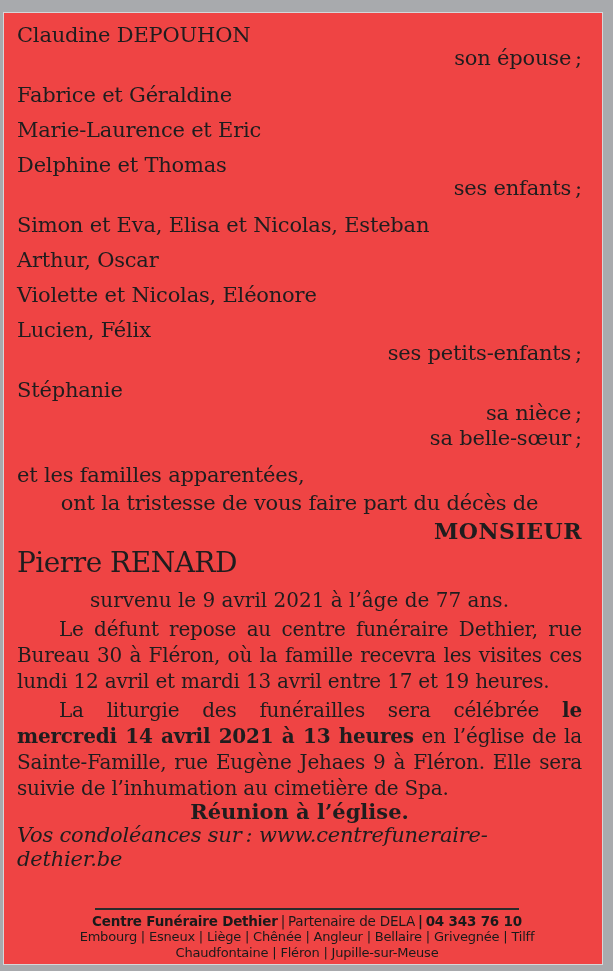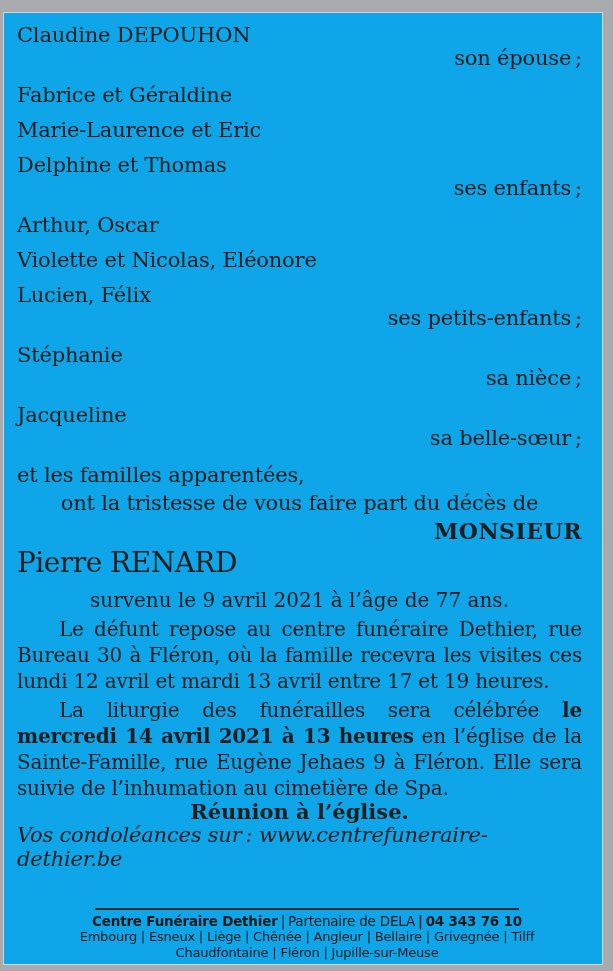--- a/index.html
+++ b/index.html
@@ -15,21 +15,21 @@
     font-family: "DejaVu Serif", serif;
     color: #1f1d1e;
   }
   .card {
     position: absolute;
     left: 3px;
     top: 12px;
     width: 600px;
     height: 953px;
     box-sizing: border-box;
-    background: #0ea5e9;
+    background: #ef4444;
     border: 1px solid #d6d6d8;
     padding: 5px 20px 0 13px;
   }
   
   .family-list .name {
     font-size: 21px;
     line-height: 35px;
     letter-spacing: -0.2px;
     text-align: left;
   }
@@ -133,27 +133,27 @@
 
 <div class="card">
 
   <div class="family-list">
       <div class="name">Claudine DEPOUHON</div>
       <div class="relation">son épouse ;</div>
       <div class="name">Fabrice et Géraldine</div>
       <div class="name">Marie-Laurence et Eric</div>
       <div class="name">Delphine et Thomas</div>
       <div class="relation">ses enfants ;</div>
+      <div class="name">Simon et Eva, Elisa et Nicolas, Esteban</div>
       <div class="name">Arthur, Oscar</div>
       <div class="name">Violette et Nicolas, Eléonore</div>
       <div class="name">Lucien, Félix</div>
       <div class="relation">ses petits-enfants ;</div>
       <div class="name">Stéphanie</div>
       <div class="relation">sa nièce ;</div>
-      <div class="name">Jacqueline</div>
       <div class="relation">sa belle-sœur ;</div>
       <div class="name">et les familles apparentées,</div>
     </div>
 
   <div class="intro">ont la tristesse de vous faire part du décès de</div>
 
   <div class="honorific">MONSIEUR</div>
 
   <div class="deceased">Pierre RENARD</div>
 

